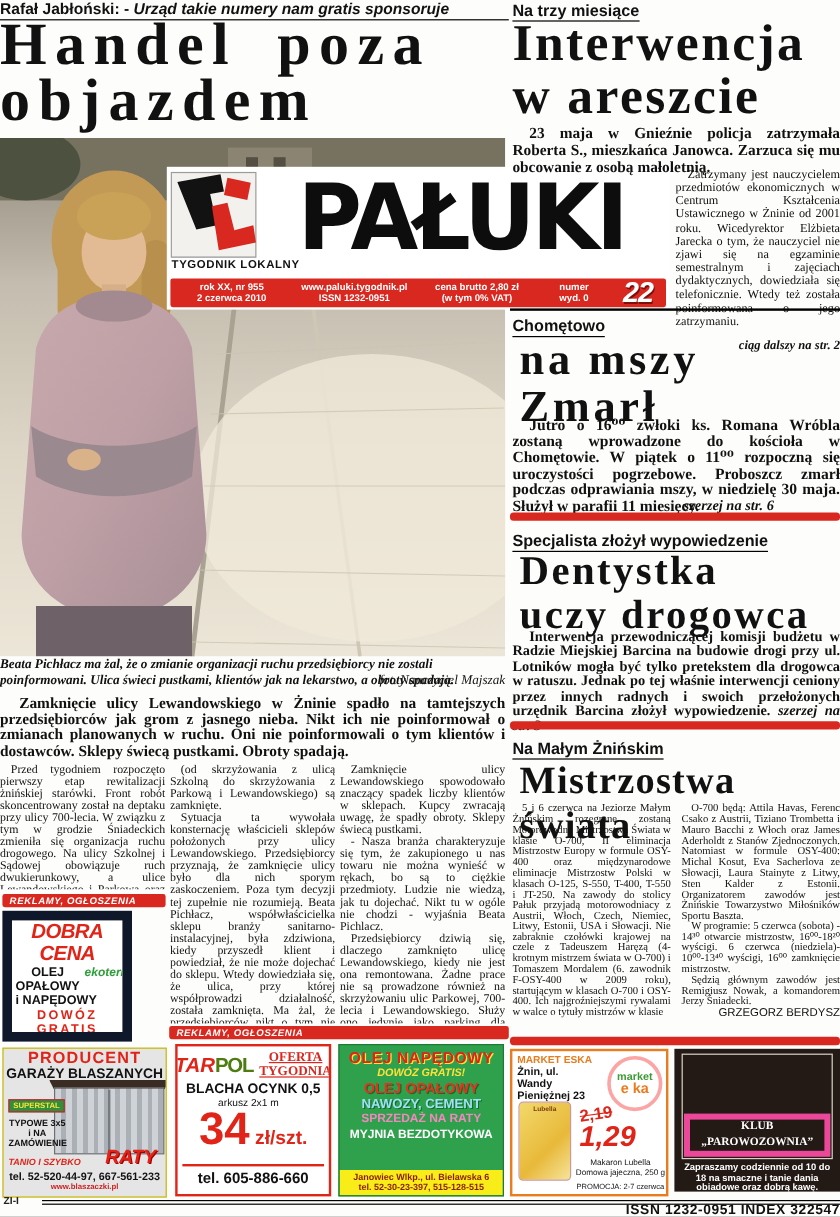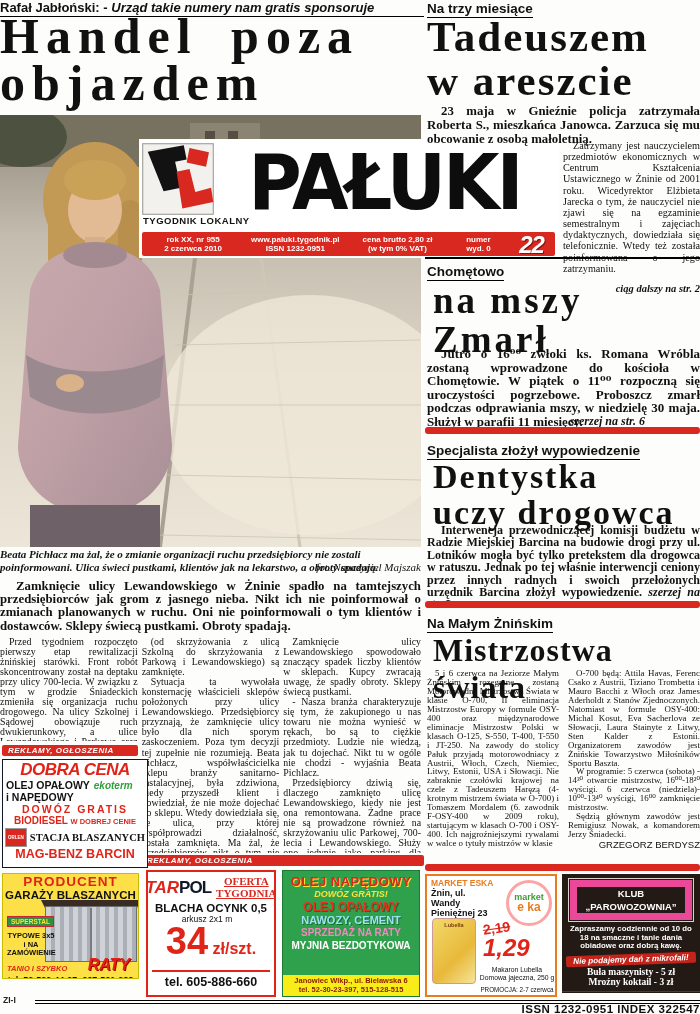--- a/index.html
+++ b/index.html
@@ -80,53 +80,53 @@
   .cols p { text-indent:9px; margin:0; }
 
   .adlabel { background:#d8281f; color:#fff; font-weight:bold; font-style:italic; font-size:8px;
     line-height:11px; padding-left:6px; font-family:"Liberation Sans","DejaVu Sans",sans-serif;
     border-radius:2px; letter-spacing:.5px; }
   .lbl1 { left:2px; top:745px; width:136px; height:11px; }
   .lbl2 { left:141px; top:855px; width:283px; height:11px; }
 
   
   .ad { font-family:"Liberation Sans","DejaVu Sans",sans-serif; overflow:hidden; }
-  .ad-dobra { left:2px; top:759px; width:146px; height:109px; background:#fff; border:1px solid #0f172a; text-align:center; padding-top:1px; }
+  .ad-dobra { left:2px; top:759px; width:108px; height:109px; background:#fff; border:8px solid #0f172a; text-align:center; padding-top:1px; }
   .dobra-title { color:#e02418; font-weight:bold; font-style:italic; font-size:17px; line-height:18px; letter-spacing:-.5px; }
   .dobra-row { display:flex; justify-content:flex-start; padding:0 3px; align-items:baseline; }
   .dobra-olej { font-weight:bold; font-size:10.5px; }
   .ekoterm { color:#2f9e3a; font-weight:bold; font-style:italic; font-size:10px; margin-left:4px; }
   .dobra-dowoz { color:#e02418; font-weight:bold; font-size:10.5px; letter-spacing:2px; line-height:12px; }
   .dobra-bio { color:#e02418; font-weight:bold; font-size:10px; line-height:12px; }
   .dobra-bio .sm { font-size:7.5px; }
   .dobra-stacja { display:flex; align-items:center; justify-content:center; gap:3px; line-height:13px; }
   .orlen { background:#d8281f; color:#fff; font-size:4.5px; font-weight:bold; padding:2px 2px; border:1px solid #999; }
   .stacja-txt { font-family:"Liberation Serif",serif; font-weight:bold; font-size:10.5px; }
   .dobra-mag { color:#e02418; font-weight:bold; font-size:12.5px; line-height:14px; }
 
-  .ad-garaz { left:2px; top:873px; width:137px; height:106px; background:#fde047; border:1px solid #caba00; text-align:center; position:absolute; }
+  .ad-garaz { left:2px; top:873px; width:137px; height:125px; background:#e5e5e5; border:1px solid #caba00; text-align:center; position:absolute; }
   .gar-l1 { color:#e02418; font-weight:bold; font-size:13.5px; letter-spacing:1px; line-height:15px; }
   .gar-l2 { font-weight:bold; font-size:11.5px; line-height:12px; }
   .gar-img { position:absolute; left:42px; top:32px; width:92px; height:56px;
     background:repeating-linear-gradient(90deg,#cfd2d6 0 5px,#aab0b6 5px 9px); border:1px solid #6b6f74; }
   .gar-roof { position:absolute; left:38px; top:26px; width:100px; height:8px; background:#3a2c22;
     clip-path:polygon(4% 100%,0 0,100% 0,96% 100%); }
   .gar-door { position:absolute; left:87px; top:34px; width:2px; height:52px; background:#777c82; }
   .superstal { position:absolute; left:4px; top:42px; background:#2f8f3a; color:#ffe13a; font-weight:bold;
     font-size:6.5px; padding:1px 3px; border:1px solid #c23; }
   .gar-typowe { position:absolute; left:4px; top:58px; width:48px; font-weight:bold; font-size:7.5px; line-height:8.5px; text-align:center; }
   .gar-tanio { position:absolute; left:4px; top:90px; color:#e02418; font-weight:bold; font-style:italic; font-size:7.5px; }
   .gar-raty { position:absolute; right:8px; top:82px; color:#e02418; font-weight:bold; font-style:italic; font-size:16px; text-shadow:1px 1px 0 #a00; }
   .gar-tel { position:absolute; left:0; right:0; top:101px; font-weight:bold; font-size:9px; }
   .gar-web { position:absolute; left:0; right:0; top:112px; color:#c22; font-weight:bold; font-size:6.5px; }
 
   .ad-tarpol { left:146px; top:870px; width:130px; height:127px; background:#fff; border:2px solid #e02418; text-align:center; }
   .tp-row { display:flex; align-items:center; justify-content:center; gap:5px; padding-top:4px; }
   .tp-tar { color:#e02418; font-weight:bold; font-style:italic; font-size:17px; }
-  .tp-pol { color:#0f172a; font-weight:bold; font-size:17px; letter-spacing:-1px; }
+  .tp-pol { color:#4d7c0f; font-weight:bold; font-size:17px; letter-spacing:-1px; }
   .tp-offer { color:#d8281f; font-family:"Liberation Serif",serif; font-weight:bold; font-size:11px; line-height:11.5px; text-decoration:underline; }
   .tp-prod { font-weight:bold; font-size:11.5px; margin-top:3px; }
   .tp-size { font-size:8.5px; text-align:center; padding-right:8px; }
   .tp-price { color:#e02418; font-weight:bold; line-height:34px; }
   .tp-price .big { font-size:38px; }
   .tp-price .unit { font-size:16px; }
   .tp-tel { border-top:2px solid #e02418; margin:4px 4px 0 4px; font-weight:bold; font-size:12.5px; padding-top:3px; }
 
   .ad-olej { left:282px; top:870px; width:138px; height:127px; background:#2fa14c; border:1px solid #1c7a35; text-align:center; padding-top:3px; }
   .ol-l1 { color:#e02418; font-weight:bold; font-size:13px; line-height:15px; letter-spacing:.5px; text-shadow:1px 1px 0 #ffe13a; }
@@ -148,21 +148,21 @@
     background:linear-gradient(135deg,#f2d96a,#e8b93a 60%,#f6e49a); border:1px solid #c99; color:#7a3c10;
     font-size:5.5px; font-weight:bold; text-align:center; padding-top:3px; }
   .eska-old { position:absolute; left:56px; top:44px; color:#e02418; font-weight:bold; font-size:14px;
     text-decoration:line-through; transform:rotate(-8deg); }
   .eska-new { position:absolute; left:56px; top:58px; color:#e02418; font-weight:bold; font-style:italic; font-size:24px; }
   .eska-prod { position:absolute; left:52px; top:90px; width:76px; font-size:6.8px; line-height:7.5px; text-align:center; }
   .eska-promo { position:absolute; left:52px; top:110px; width:76px; font-size:6.3px; text-align:center; }
 
   .ad-klub { left:562px; top:874px; width:138px; height:119px; background:#241a15; color:#fff; text-align:center; }
   .klub-frame { margin:4px 6px 2px 6px; border:1px solid #d9d2c8; padding:1px; }
-  .klub-frame-in { border:7px solid #ec4899; font-family:Liberation Sans, sans-serif; font-weight:bold; font-size:9.5px; line-height:13px; }
+  .klub-frame-in { border:5px solid #ec4899; font-family:Liberation Serif, serif; font-weight:bold; font-size:9.5px; line-height:13px;margin-top:48px; }
   .klub-txt { font-weight:bold; font-size:7.8px; line-height:8.6px; padding:1px 4px; }
   .klub-ribbon { margin:2px 4px; background:#c2231a; color:#fff; font-style:italic; font-weight:bold;
     font-size:8.2px; line-height:11px; transform:rotate(-2deg); border-radius:2px; }
   .klub-item { font-family:"Liberation Serif",serif; font-weight:bold; font-size:9.5px; line-height:10.5px; }
   .klub-addr { margin-top:3px; font-size:6.3px; color:#d8d0c6; border-top:1px solid #4a3c32; padding-top:2px; }
 
   
   .foot-line { left:35px; top:1000px; width:665px; height:4px; border-top:1.5px solid #000; border-bottom:1px solid #000; }
   .foot-code { left:3px; top:995px; font-size:8.5px; font-weight:bold; font-family:"Liberation Sans",sans-serif; color:#222; }
   .foot-issn { right:0; top:1003px; font-weight:bold; font-size:11.5px; letter-spacing:.5px; font-family:"Liberation Sans",sans-serif; }
@@ -256,21 +256,21 @@
       <div class="grp grp4">
         <div>numer</div>
         <div>wyd. 0</div>
       </div>
       <div class="mast-num">22</div>
     </div>
   </div>
 
   <div class="abs kicker rz-kicker1">Na trzy miesiące</div>
   <div class="abs rz-h1">
-    <div>Tadeuszem</div>
+    <div>Interwencja</div>
     <div>w areszcie</div>
   </div>
   <div class="abs rz-lead1 jus">23 maja w Gnieźnie policja zatrzymała Roberta S., mieszkańca Janowca. Zarzuca się mu obcowanie z osobą małoletnią.</div>
   <div class="abs rz-body1 jus">Zatrzymany jest nauczycielem przedmiotów ekonomicznych w Centrum Kształcenia Ustawicznego w Żninie od 2001 roku. Wicedyrektor Elżbieta Jarecka o tym, że nauczyciel nie zjawi się na egzaminie semestralnym i zajęciach dydaktycznych, dowiedziała się telefonicznie. Wtedy też została poinformowana o jego zatrzymaniu.</div>
   <div class="abs rz-cont1">ciąg dalszy na str. 2</div>
   <div class="abs rz-sep"></div>
 
   <div class="abs kicker rz-kicker2">Chomętowo</div>
   <div class="abs rz-h2">
     <div>na mszy</div>

